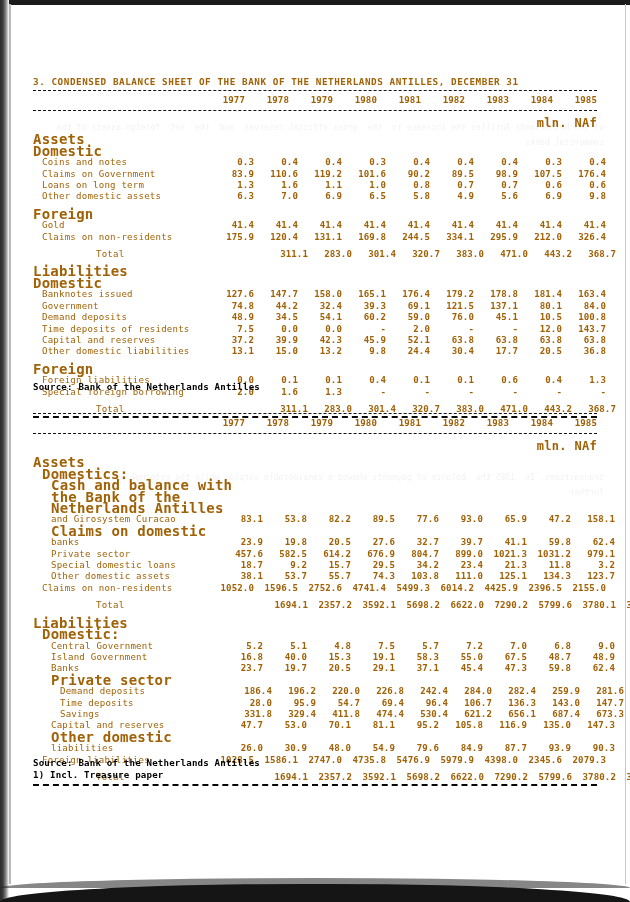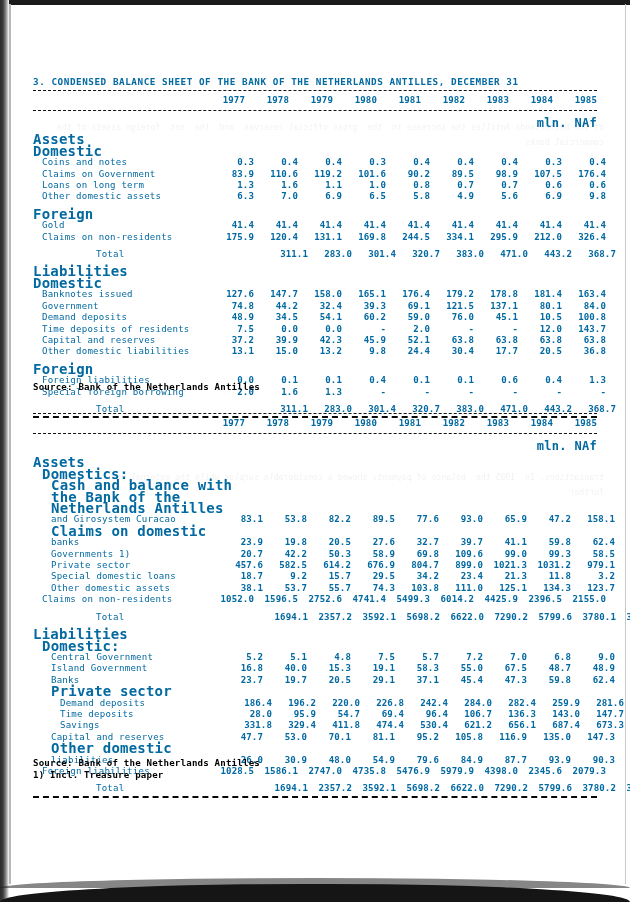--- a/index.html
+++ b/index.html
@@ -53,21 +53,21 @@
     position: absolute;
     top: 0; left: 0;
     width: 630px; height: 902px;
     padding: 0;
   }
 
   .tbl-block {
     position: absolute;
     left: 33px;
     width: 564px;
-    color: #0369a1;
+    color: #a16207;
   }
   #table3 { top: 76px; }
   #table4 { top: 412px; }
 
   .tbl-title {
     font-size: 9.3px;
     font-weight: bold;
     letter-spacing: .55px;
     white-space: nowrap;
     line-height: 12px;
@@ -237,21 +237,20 @@
       <div class="unit"><span>mln. NAf</span></div>
       <div id="t4-body">
           <div class="sect ind1">Assets</div>
           <div class="sect ind2">Domestics:</div>
           <div class="sect ind3">Cash and balance with</div>
           <div class="sect ind3">the Bank of the</div>
           <div class="sect ind3">Netherlands Antilles</div>
           <div class="row"><span class="lbl ind3">and Girosystem Curacao</span><span class="num">83.1</span><span class="num">53.8</span><span class="num">82.2</span><span class="num">89.5</span><span class="num">77.6</span><span class="num">93.0</span><span class="num">65.9</span><span class="num">47.2</span><span class="num">158.1</span></div>
           <div class="sect ind3">Claims on domestic</div>
           <div class="row"><span class="lbl ind3">banks</span><span class="num">23.9</span><span class="num">19.8</span><span class="num">20.5</span><span class="num">27.6</span><span class="num">32.7</span><span class="num">39.7</span><span class="num">41.1</span><span class="num">59.8</span><span class="num">62.4</span></div>
-          <div class="row"><span class="lbl ind3">Governments 1)</span><span class="num">20.7</span><span class="num">42.2</span><span class="num">50.3</span><span class="num">58.9</span><span class="num">69.8</span><span class="num">109.6</span><span class="num">99.0</span><span class="num">99.3</span><span class="num">58.5</span></div>
           <div class="row"><span class="lbl ind3">Private sector</span><span class="num">457.6</span><span class="num">582.5</span><span class="num">614.2</span><span class="num">676.9</span><span class="num">804.7</span><span class="num">899.0</span><span class="num">1021.3</span><span class="num">1031.2</span><span class="num">979.1</span></div>
           <div class="row"><span class="lbl ind3">Special domestic loans</span><span class="num">18.7</span><span class="num">9.2</span><span class="num">15.7</span><span class="num">29.5</span><span class="num">34.2</span><span class="num">23.4</span><span class="num">21.3</span><span class="num">11.8</span><span class="num">3.2</span></div>
           <div class="row"><span class="lbl ind3">Other domestic assets</span><span class="num">38.1</span><span class="num">53.7</span><span class="num">55.7</span><span class="num">74.3</span><span class="num">103.8</span><span class="num">111.0</span><span class="num">125.1</span><span class="num">134.3</span><span class="num">123.7</span></div>
           <div class="row"><span class="lbl ind2">Claims on non-residents</span><span class="num">1052.0</span><span class="num">1596.5</span><span class="num">2752.6</span><span class="num">4741.4</span><span class="num">5499.3</span><span class="num">6014.2</span><span class="num">4425.9</span><span class="num">2396.5</span><span class="num">2155.0</span></div>
           <div class="spacer-6"></div>
           <div class="row"><span class="lbl total-lbl">Total</span><span class="num">1694.1</span><span class="num">2357.2</span><span class="num">3592.1</span><span class="num">5698.2</span><span class="num">6622.0</span><span class="num">7290.2</span><span class="num">5799.6</span><span class="num">3780.1</span><span class="num">3539.9</span></div>
           <div class="spacer-6"></div>
           <div class="sect ind1">Liabilities</div>
           <div class="sect ind2">Domestic:</div>
           <div class="row"><span class="lbl ind3">Central Government</span><span class="num">5.2</span><span class="num">5.1</span><span class="num">4.8</span><span class="num">7.5</span><span class="num">5.7</span><span class="num">7.2</span><span class="num">7.0</span><span class="num">6.8</span><span class="num">9.0</span></div>

